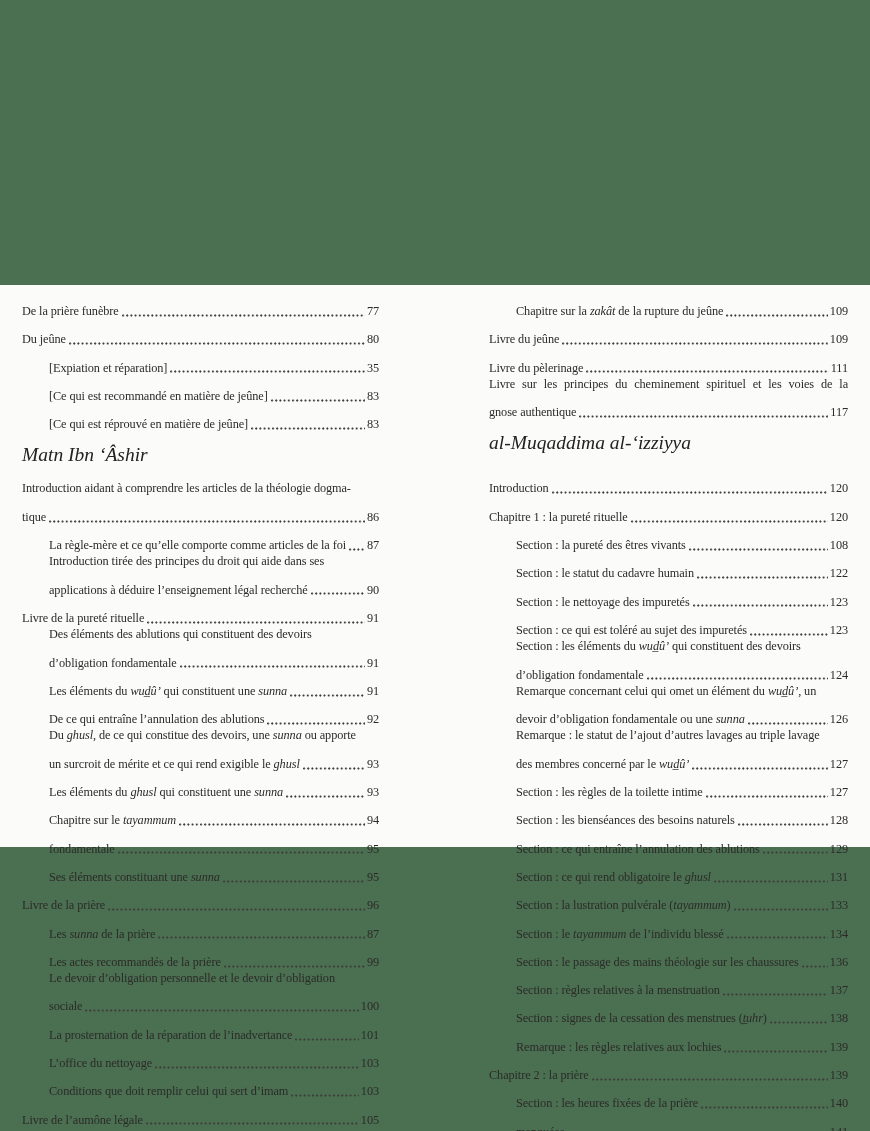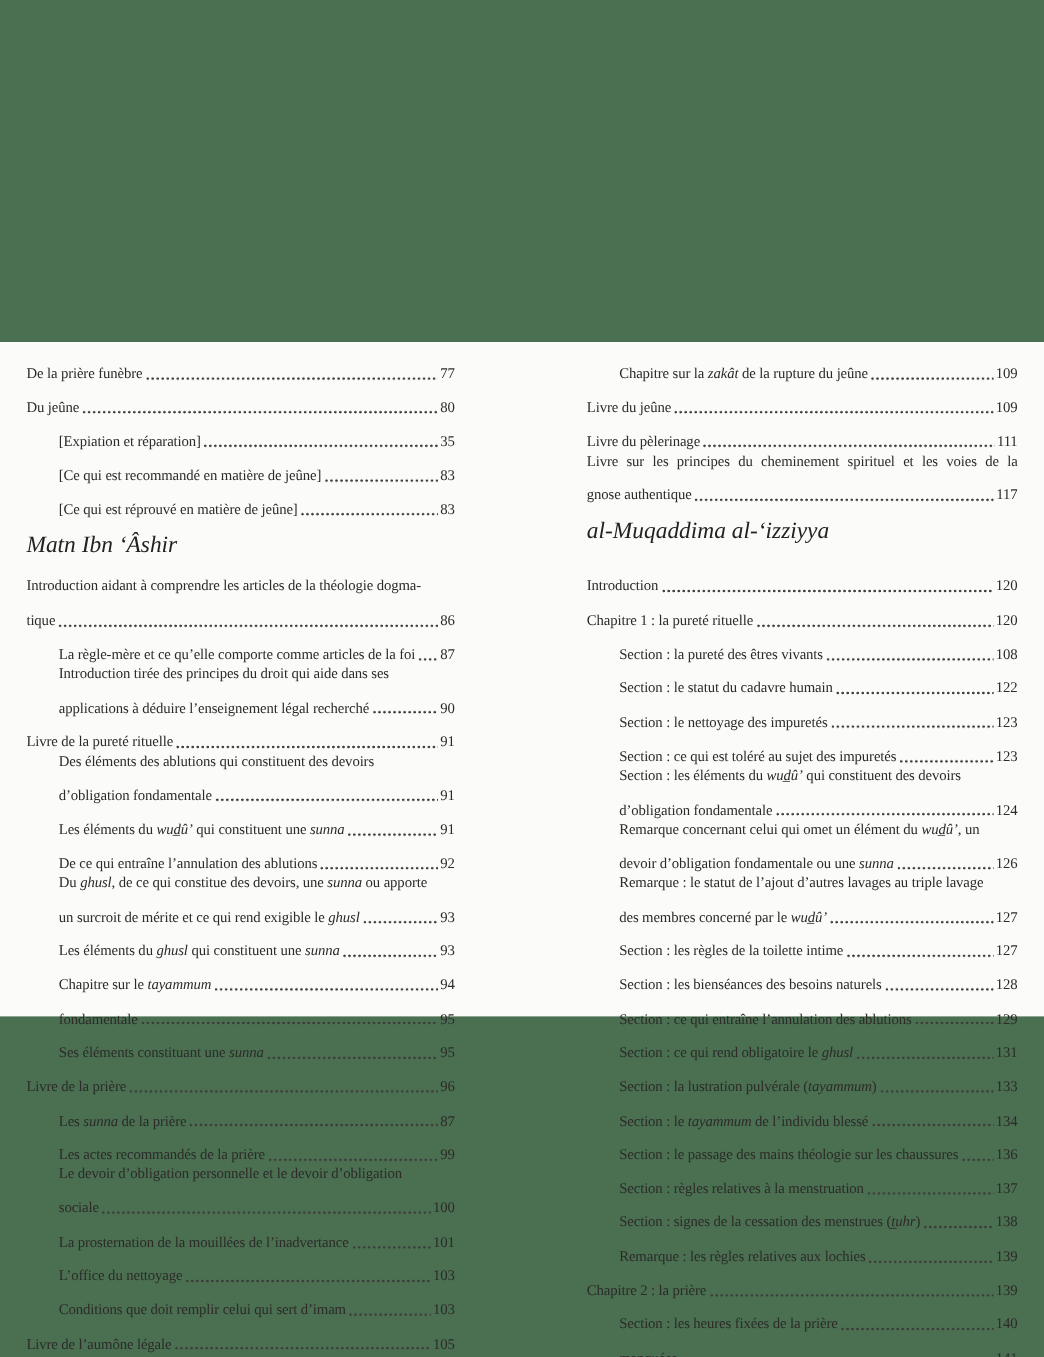--- a/index.html
+++ b/index.html
@@ -192,21 +192,21 @@
       <div class="entry ind">
         <div class="pre">Le devoir d’obligation personnelle et le devoir d’obligation</div>
         <div class="row">
           <span class="t">sociale</span>
           <span class="lead"></span>
           <span class="pg">100</span>
         </div>
       </div>
       <div class="entry ind">
         <div class="row">
-          <span class="t">La prosternation de la mouillées de l’inadvertance</span>
+          <span class="t">La prosternation de la réparation de l’inadvertance</span>
           <span class="lead"></span>
           <span class="pg">101</span>
         </div>
       </div>
       <div class="entry ind">
         <div class="row">
           <span class="t">L’office du nettoyage</span>
           <span class="lead"></span>
           <span class="pg">103</span>
         </div>

